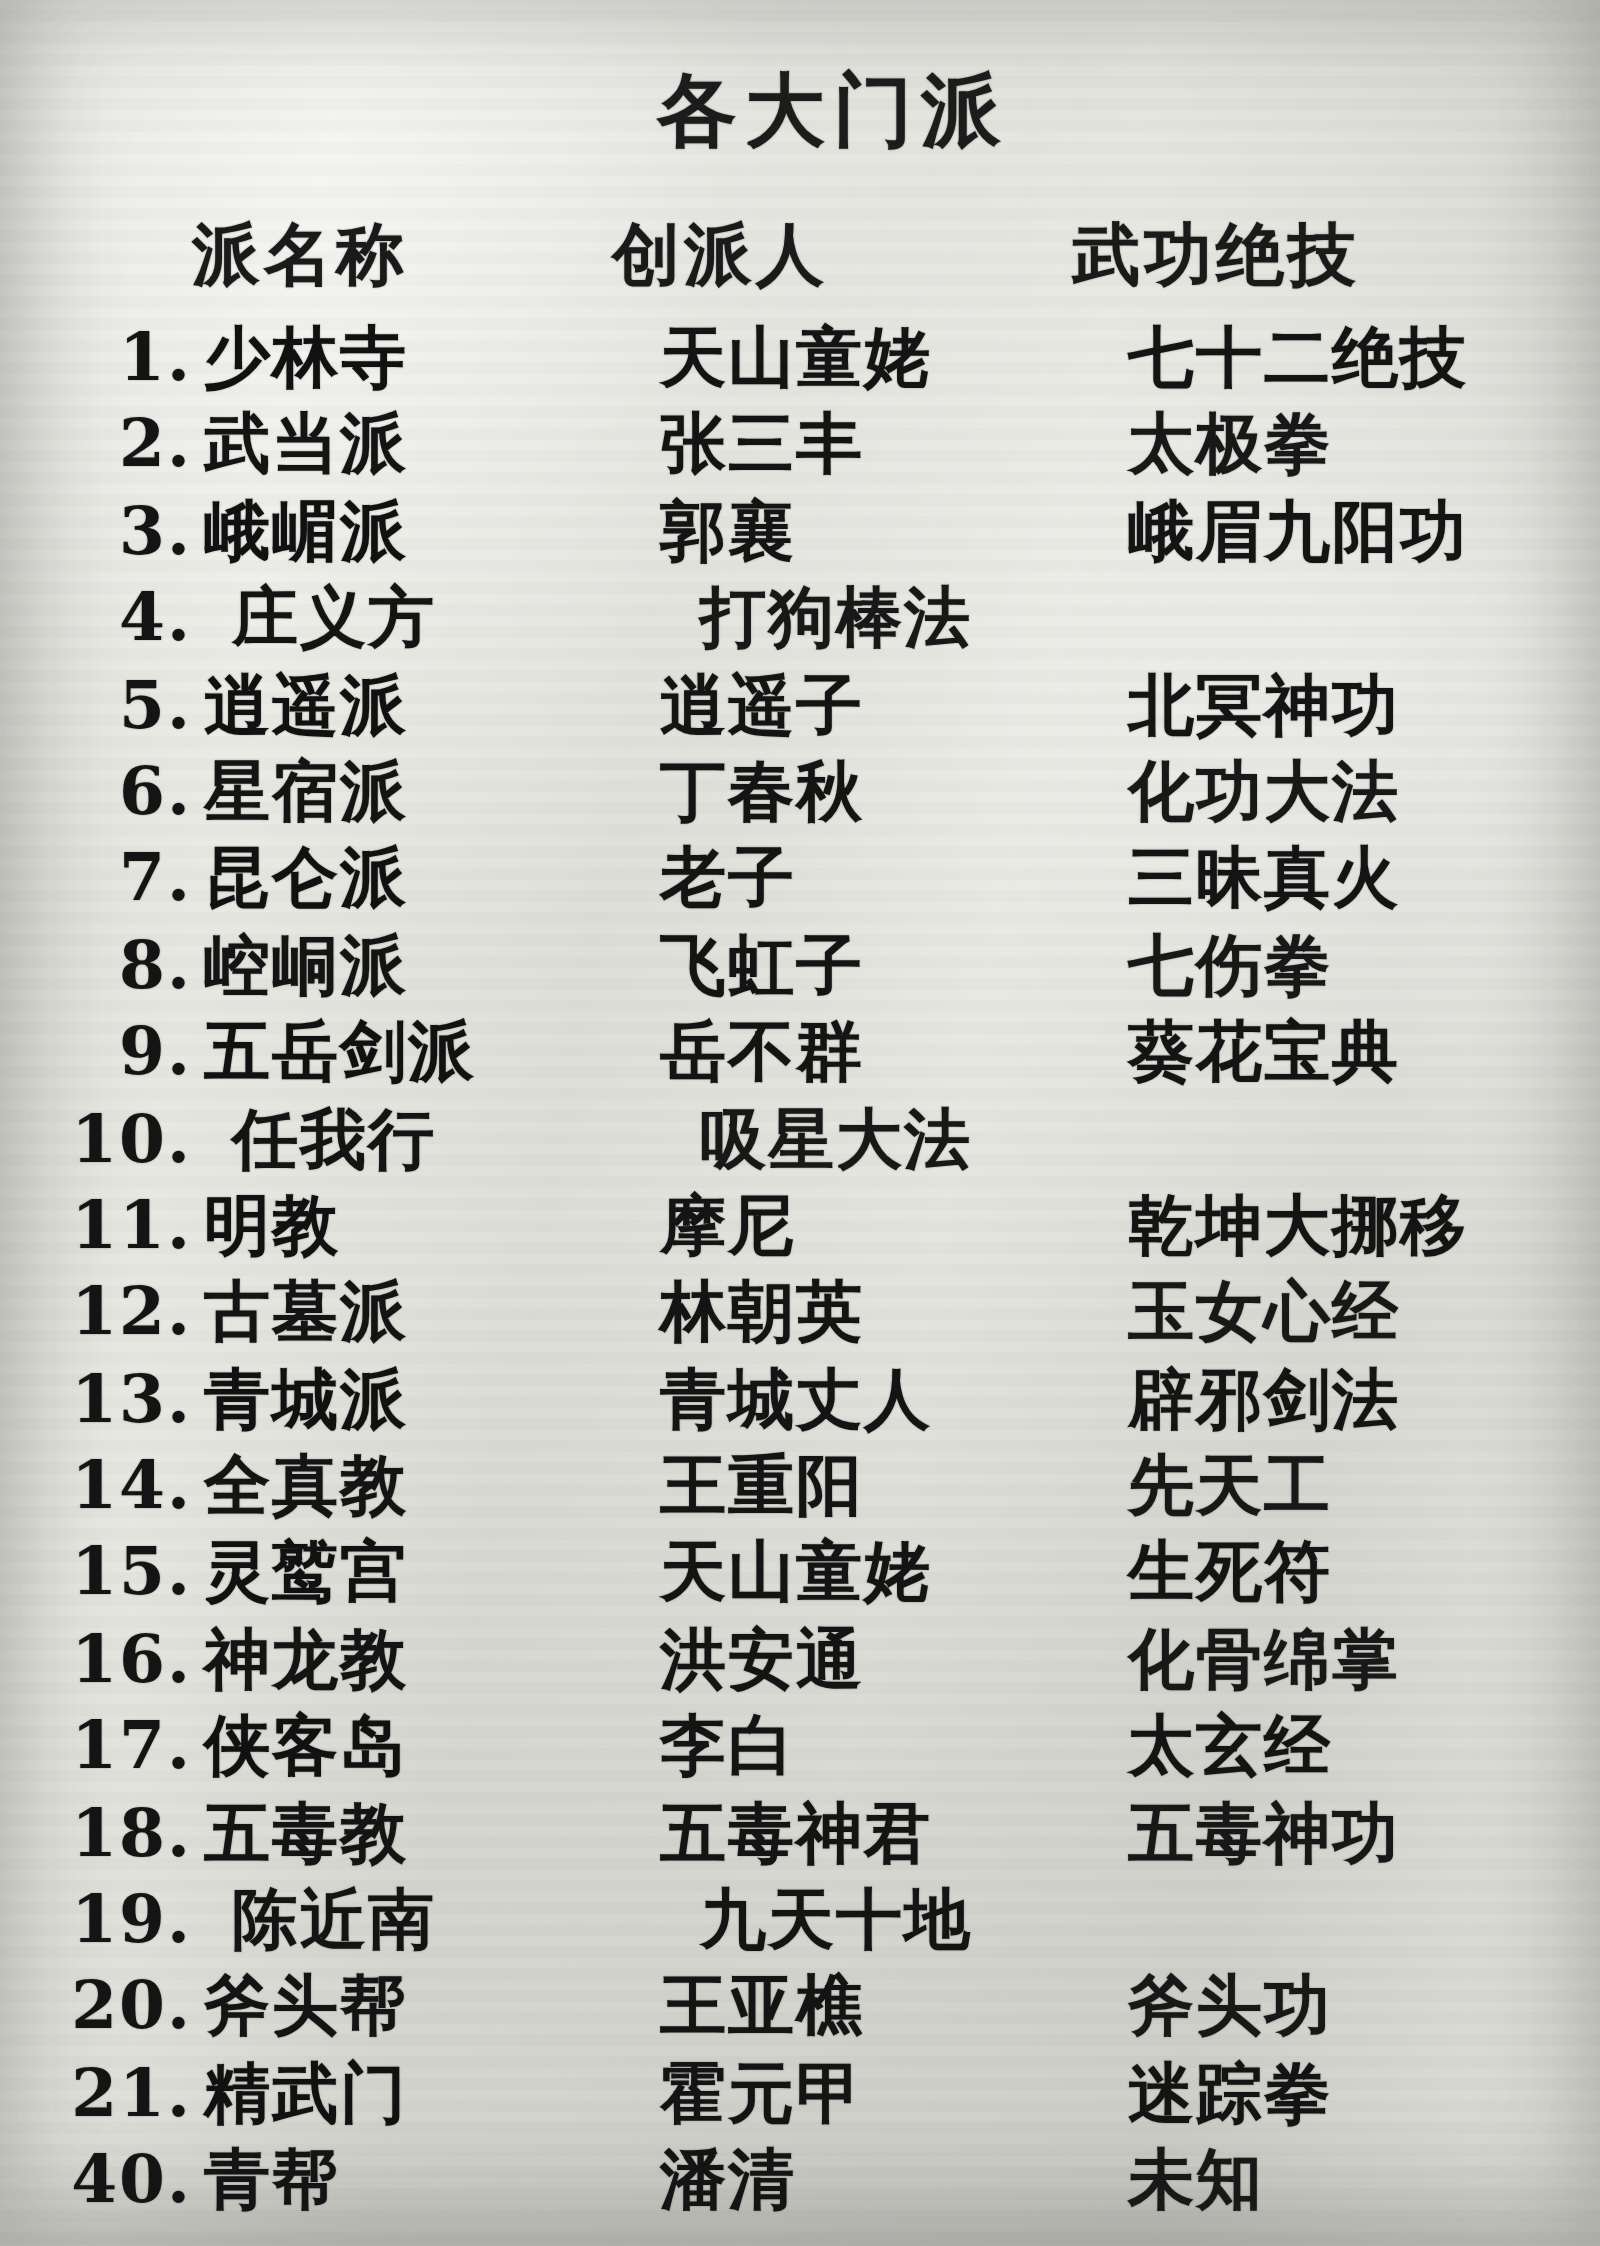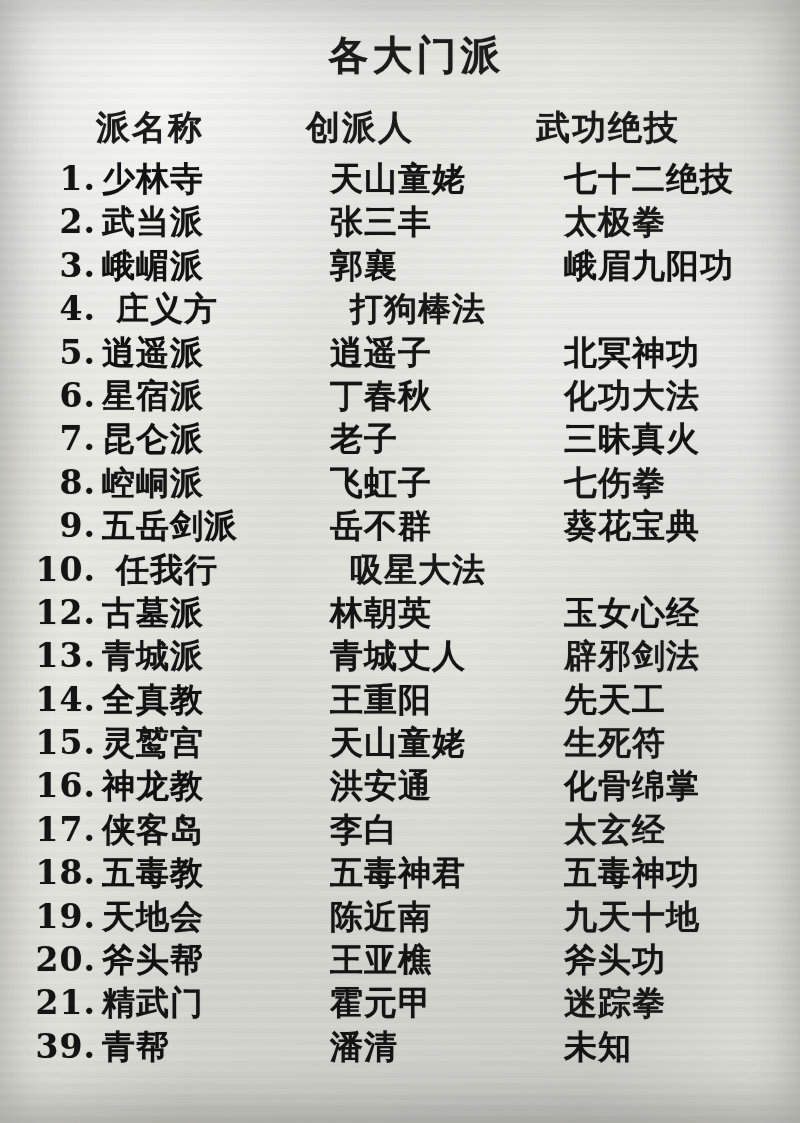--- a/index.html
+++ b/index.html
@@ -189,20 +189,26 @@
           <div class="sect">五岳剑派</div>
           <div class="founder">岳不群</div>
           <div class="skill">葵花宝典</div>
         </div>
         <div class="row">
           <div class="idx">10.</div>
           <div class="founder">任我行</div>
           <div class="skill">吸星大法</div>
         </div>
         <div class="row">
+          <div class="idx">11.</div>
+          <div class="sect">明教</div>
+          <div class="founder">摩尼</div>
+          <div class="skill">乾坤大挪移</div>
+        </div>
+        <div class="row">
           <div class="idx">12.</div>
           <div class="sect">古墓派</div>
           <div class="founder">林朝英</div>
           <div class="skill">玉女心经</div>
         </div>
         <div class="row">
           <div class="idx">13.</div>
           <div class="sect">青城派</div>
           <div class="founder">青城丈人</div>
           <div class="skill">辟邪剑法</div>
@@ -232,38 +238,37 @@
           <div class="skill">太玄经</div>
         </div>
         <div class="row">
           <div class="idx">18.</div>
           <div class="sect">五毒教</div>
           <div class="founder">五毒神君</div>
           <div class="skill">五毒神功</div>
         </div>
         <div class="row">
           <div class="idx">19.</div>
-          <div class="sect">天地会</div>
           <div class="founder">陈近南</div>
           <div class="skill">九天十地</div>
         </div>
         <div class="row">
           <div class="idx">20.</div>
           <div class="sect">斧头帮</div>
           <div class="founder">王亚樵</div>
           <div class="skill">斧头功</div>
         </div>
         <div class="row">
           <div class="idx">21.</div>
           <div class="sect">精武门</div>
           <div class="founder">霍元甲</div>
           <div class="skill">迷踪拳</div>
         </div>
         <div class="row">
-          <div class="idx">39.</div>
+          <div class="idx">40.</div>
           <div class="sect">青帮</div>
           <div class="founder">潘清</div>
           <div class="skill">未知</div>
         </div>
       </div>
 
   </div>
 </div>
 
 </body></html>

